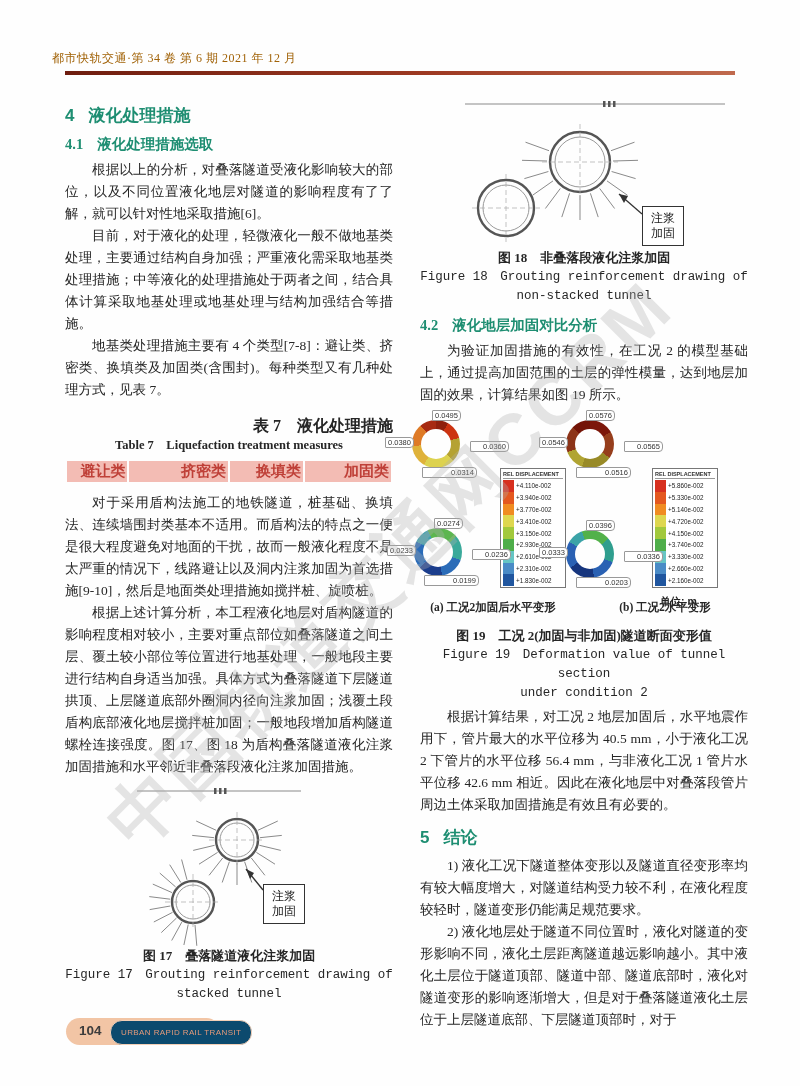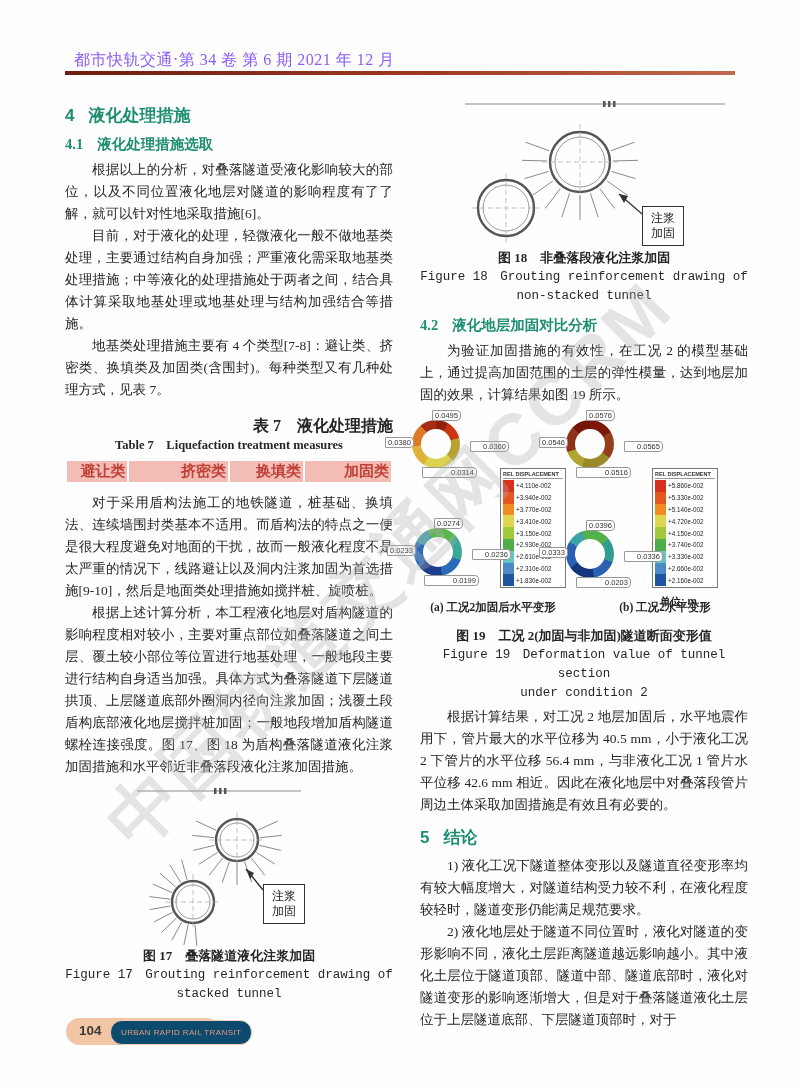--- a/index.html
+++ b/index.html
@@ -1,19 +1,19 @@
 <!DOCTYPE html>
 <html><head>
 <meta charset="utf-8">
 <style>
   html,body{margin:0;padding:0;background:#e8e8e8;}
   .page{position:relative;width:800px;height:1086px;background:#fefefe;margin:0 auto;overflow:hidden;
         font-family:"Liberation Serif","DejaVu Serif",serif;color:#262626;}
   
-  .jheader{position:absolute;left:74px;top:50px;font-size:16px;color:#8b5cf6;letter-spacing:.5px;}
+  .jheader{position:absolute;left:52px;top:50px;font-size:12px;color:#a16207;letter-spacing:.5px;}
   .jrule{position:absolute;left:65px;top:71px;width:670px;height:4px;
          background:linear-gradient(90deg,#6e1d0f,#9e3a23 55%,#c06a4e);}
   
   .col{position:absolute;top:96px;width:328px;}
   .col-l{left:65px;} .col-r{left:420px;}
   
   .h1{font-family:"Liberation Sans","DejaVu Sans",sans-serif;color:#1e8e72;font-weight:bold;
       font-size:17px;margin:8px 0 8px;}
   .h2{font-family:Liberation Serif, serif;color:#1e8e72;font-weight:bold;
       font-size:14.5px;margin:6px 0 5px;}

